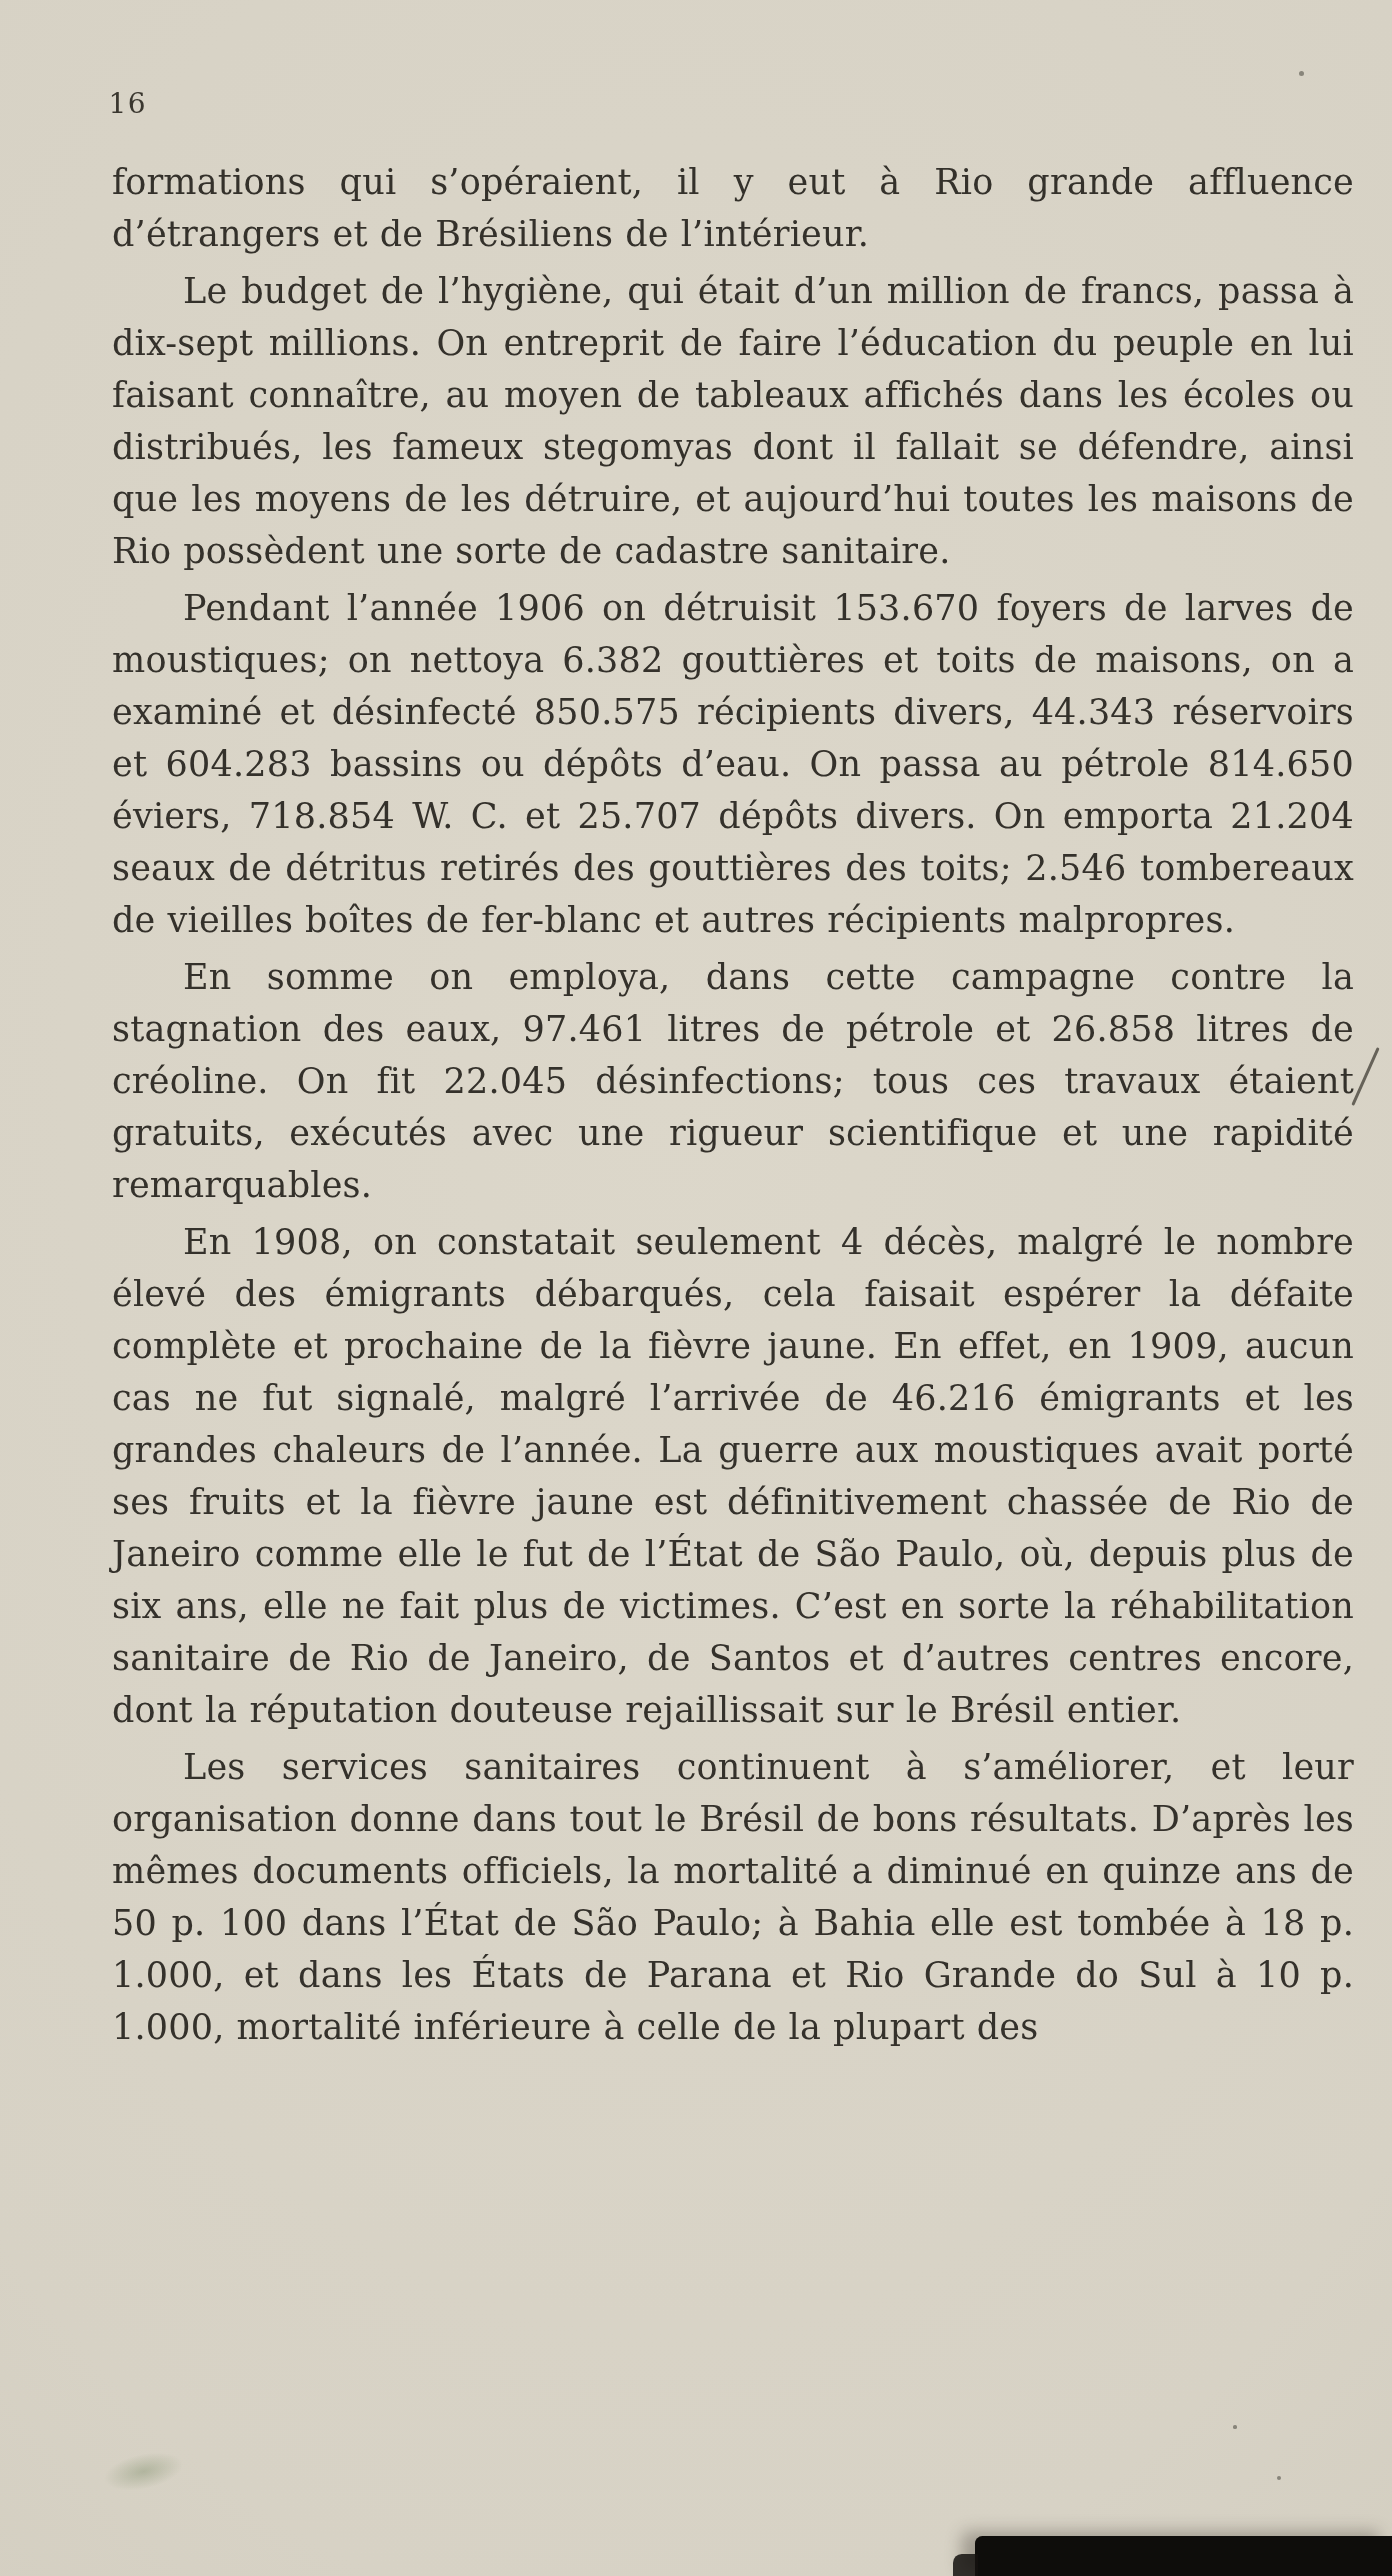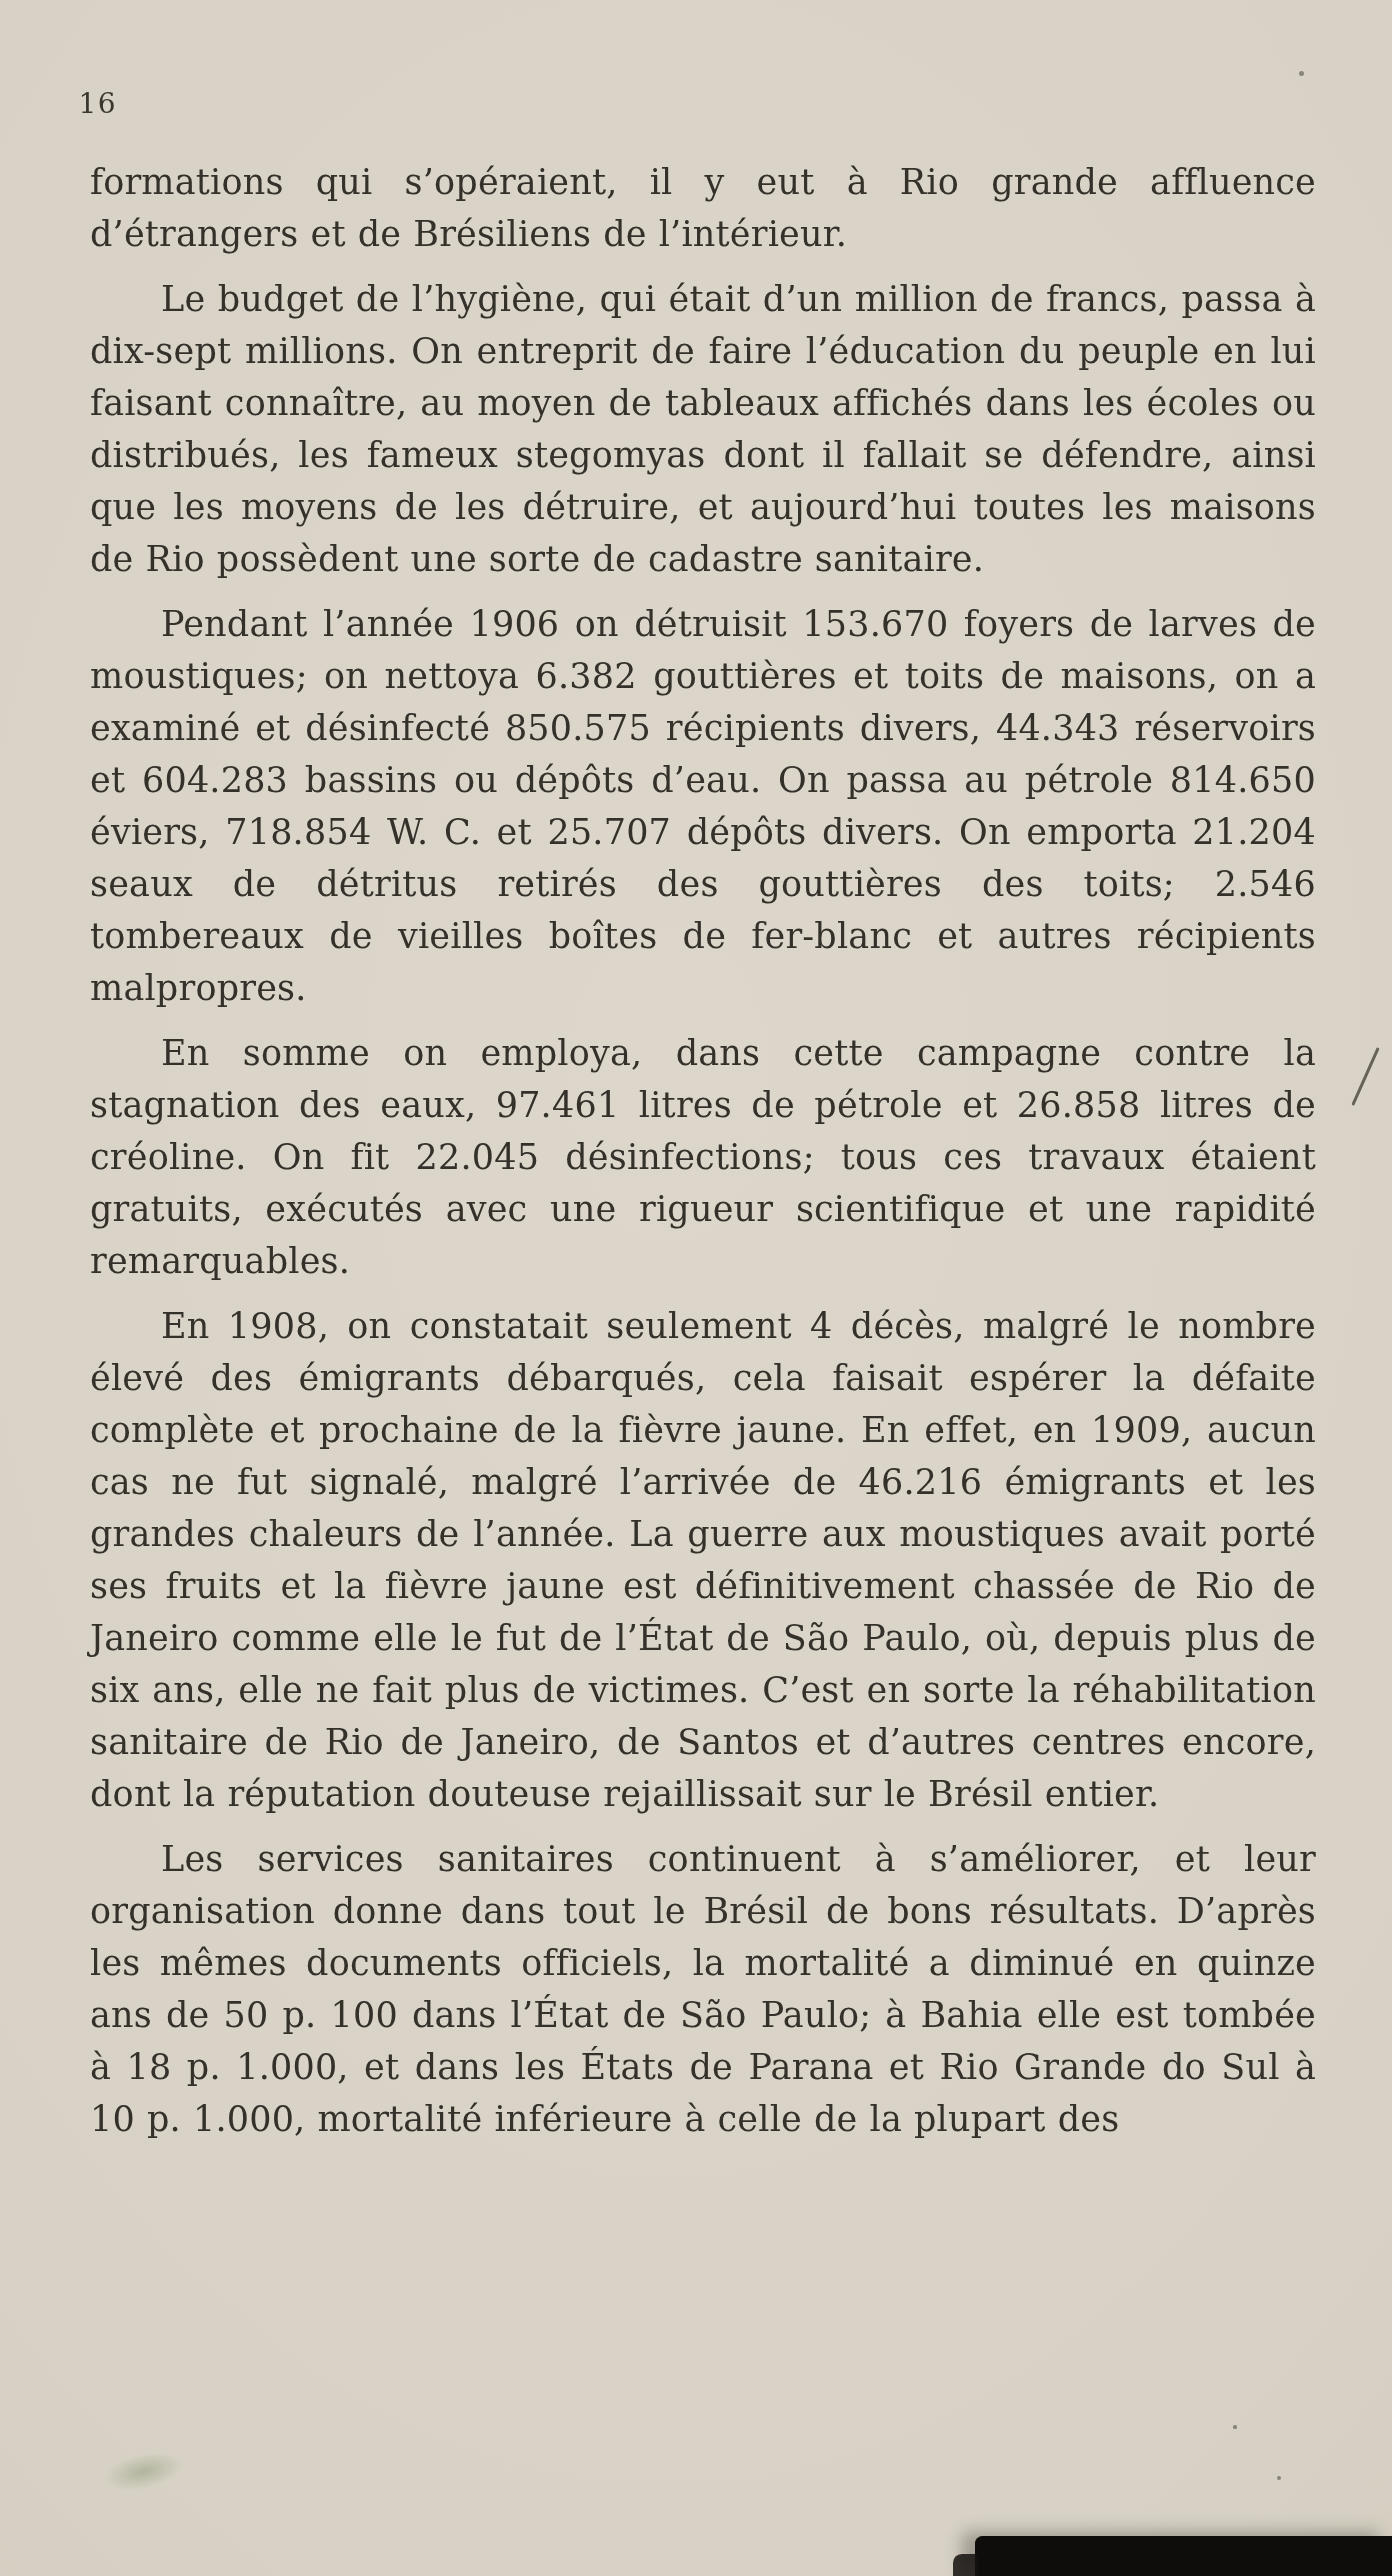--- a/index.html
+++ b/index.html
@@ -13,21 +13,21 @@
     overflow: hidden;
     font-family: "DejaVu Serif", "Liberation Serif", serif;
     background:
       radial-gradient(ellipse 130% 110% at 48% 42%, #dcd7ca 0%, #d7d2c5 55%, #cfcabc 85%, #c6c1b2 100%);
     color: #34312b;
   }
   .page {
     position: absolute;
     inset: 0;
     box-sizing: border-box;
-    padding: 87px 68px 0 77px;
+    padding: 87px 68px 0 107px;
   }
   
   .running-head {
     position: relative;
     height: 38px;
     margin-bottom: 31px;
   }
   .page-number {
     position: absolute;
     left: 1.5px;
@@ -50,21 +50,21 @@
   
   .text-block {
     width: 1252px;
     font-size: 35px;
     line-height: 52px;
     text-align: justify;
     letter-spacing: 0.2px;
     word-spacing: 0.7px;
   }
   .text-block p {
-    margin: 13px;
+    margin: 5px;
     text-indent: 71px;
   }
   .text-block p.noindent {
     text-indent: 0;
   }
   
   .scan-bar {
     position: absolute;
     right: 0;
     bottom: 0;

